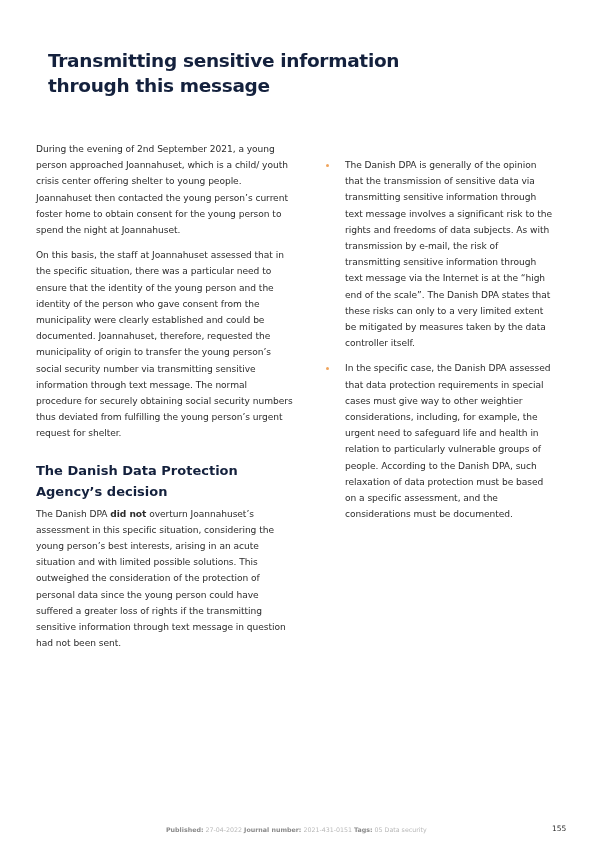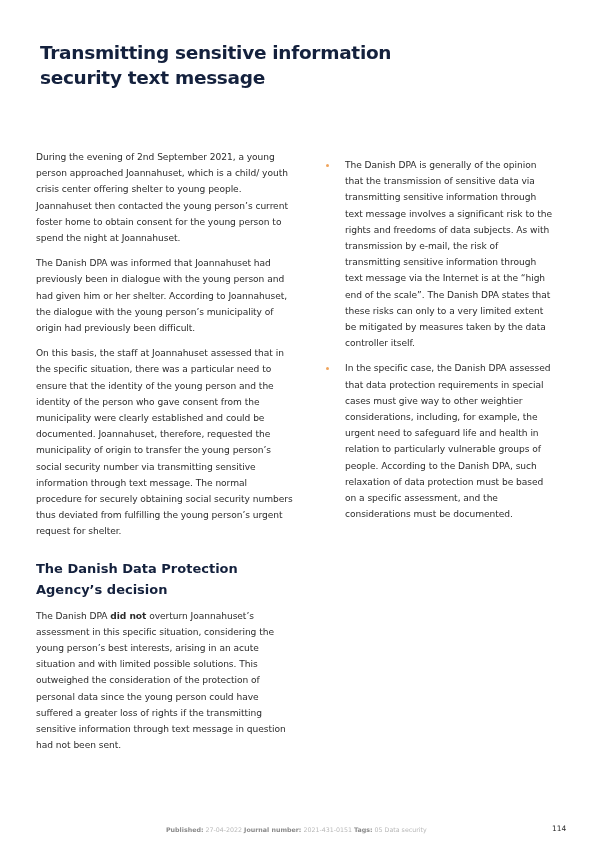--- a/index.html
+++ b/index.html
@@ -1,48 +1,47 @@
 <!DOCTYPE html>
 <html><head>
 <meta charset="utf-8">
 <style>
   html, body { margin: 0; padding: 0; background: #ffffff; }
   body { width: 600px; height: 848px; position: relative; overflow: hidden;
          font-family: "DejaVu Sans", sans-serif; color: #2a2a2a; }
   .title { position: absolute; left: 36px; top: 36px; width: 420px;
            font-size: 18.5px; font-weight: bold; line-height: 25px; color: #14213d;
-           letter-spacing: -0.3px; margin: 4px; }
+           letter-spacing: -0.3px; margin: 12px; }
   .col { position: absolute; top: 141px; }
   .col-left { left: 36px; width: 258px; }
   .col-right { left: 308px; width: 262px; }
   h2 { font-size: 12px; font-weight: bold; color: #14213d; margin: 0 0 8px 0; line-height: 16px; }
   h2.big { font-size: 13px; line-height: 21px; margin-top: 0; margin-bottom: 4px; }
-  p { font-size: 9.1px; line-height: 16.2px; margin: 8px 0 9px 0; color: #2b2b2b; letter-spacing: -0.05px; }
+  p { font-size: 9.1px; line-height: 16.2px; margin: 0 0 9px 0; color: #2b2b2b; letter-spacing: -0.05px; }
   ul { list-style: none; margin: 16px; padding: 0; }
   li { position: relative; padding-left: 21px; font-size: 9.1px; line-height: 16.2px;
        margin-bottom: 9px; color: #2b2b2b; letter-spacing: -0.05px; }
   .bullet { position: absolute; left: 2px; top: 7px; width: 3px; height: 3px;
             border-radius: 50%; background: #f0a45c; }
   .decision { margin-top: 18px; }
   .footer { position: absolute; top: 826px; left: 166px; font-size: 6.3px; color: #b8b8b8; white-space: nowrap; }
   .footer b { color: #8a8a8a; font-weight: bold; }
   .page-num { position: absolute; top: 824px; left: 552px; font-size: 7.5px; color: #2b2b2b; }
 </style>
 </head>
 <body>
 
 <h1 class="title">
   <span>Transmitting sensitive information</span><br>
-  <span>security text message</span>
+  <span>through this message</span>
 </h1>
 
 <div class="col col-left">
   <section>
     <p>During the evening of 2nd September 2021, a young person approached Joannahuset, which is a child/ youth crisis center offering shelter to young people. Joannahuset then contacted the young person’s current foster home to obtain consent for the young person to spend the night at Joannahuset.</p>
-    <p>The Danish DPA was informed that Joannahuset had previously been in dialogue with the young person and had given him or her shelter. According to Joannahuset, the dialogue with the young person’s municipality of origin had previously been difficult.</p>
     <p>On this basis, the staff at Joannahuset assessed that in the specific situation, there was a particular need to ensure that the identity of the young person and the identity of the person who gave consent from the municipality were clearly established and could be documented. Joannahuset, therefore, requested the municipality of origin to transfer the young person’s social security number via transmitting sensitive information through text message. The normal procedure for securely obtaining social security numbers thus deviated from fulfilling the young person’s urgent request for shelter.</p>
   </section>
   <section class="decision">
     <h2 class="big">The Danish Data Protection Agency’s decision</h2>
     <p><span>The Danish DPA </span><b>did not</b><span> overturn Joannahuset’s assessment in this specific situation, considering the young person’s best interests, arising in an acute situation and with limited possible solutions. This outweighed the consideration of the protection of personal data since the young person could have suffered a greater loss of rights if the transmitting sensitive information through text message in question had not been sent.</span></p>
   </section>
 </div>
 
 <div class="col col-right">
   <section>
@@ -60,13 +59,13 @@
 </div>
 
 <div class="footer">
   <b>Published:</b>
   <span>27-04-2022</span>
   <b>Journal number:</b>
   <span>2021-431-0151</span>
   <b>Tags:</b>
   <span>05 Data security</span>
 </div>
-<div class="page-num">114</div>
+<div class="page-num">155</div>
 
 </body></html>

